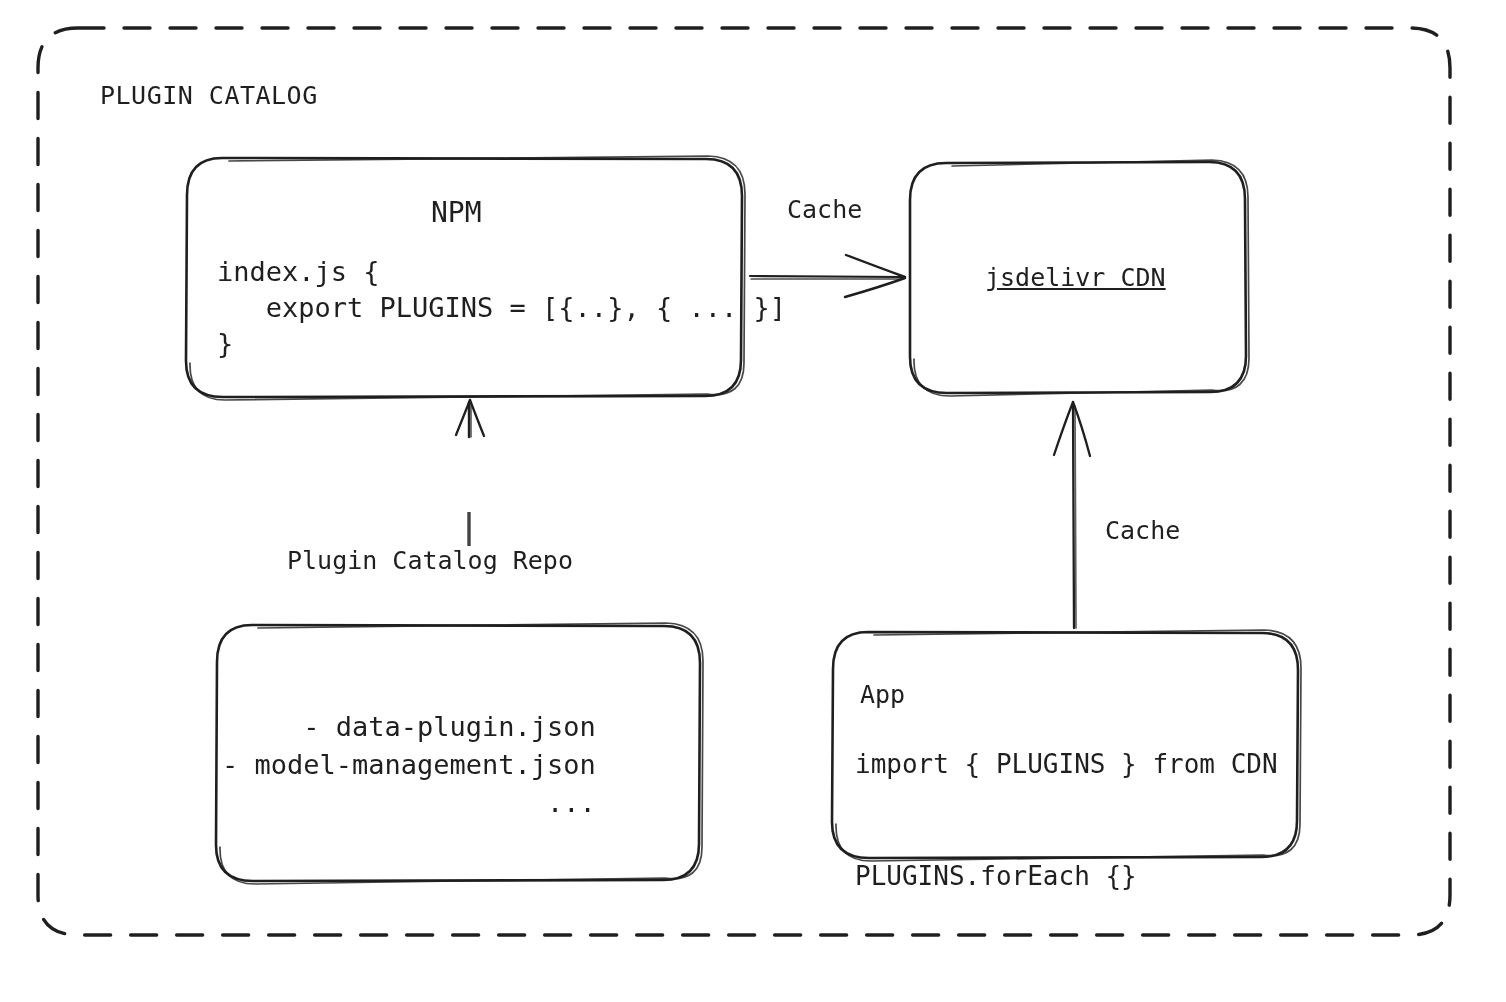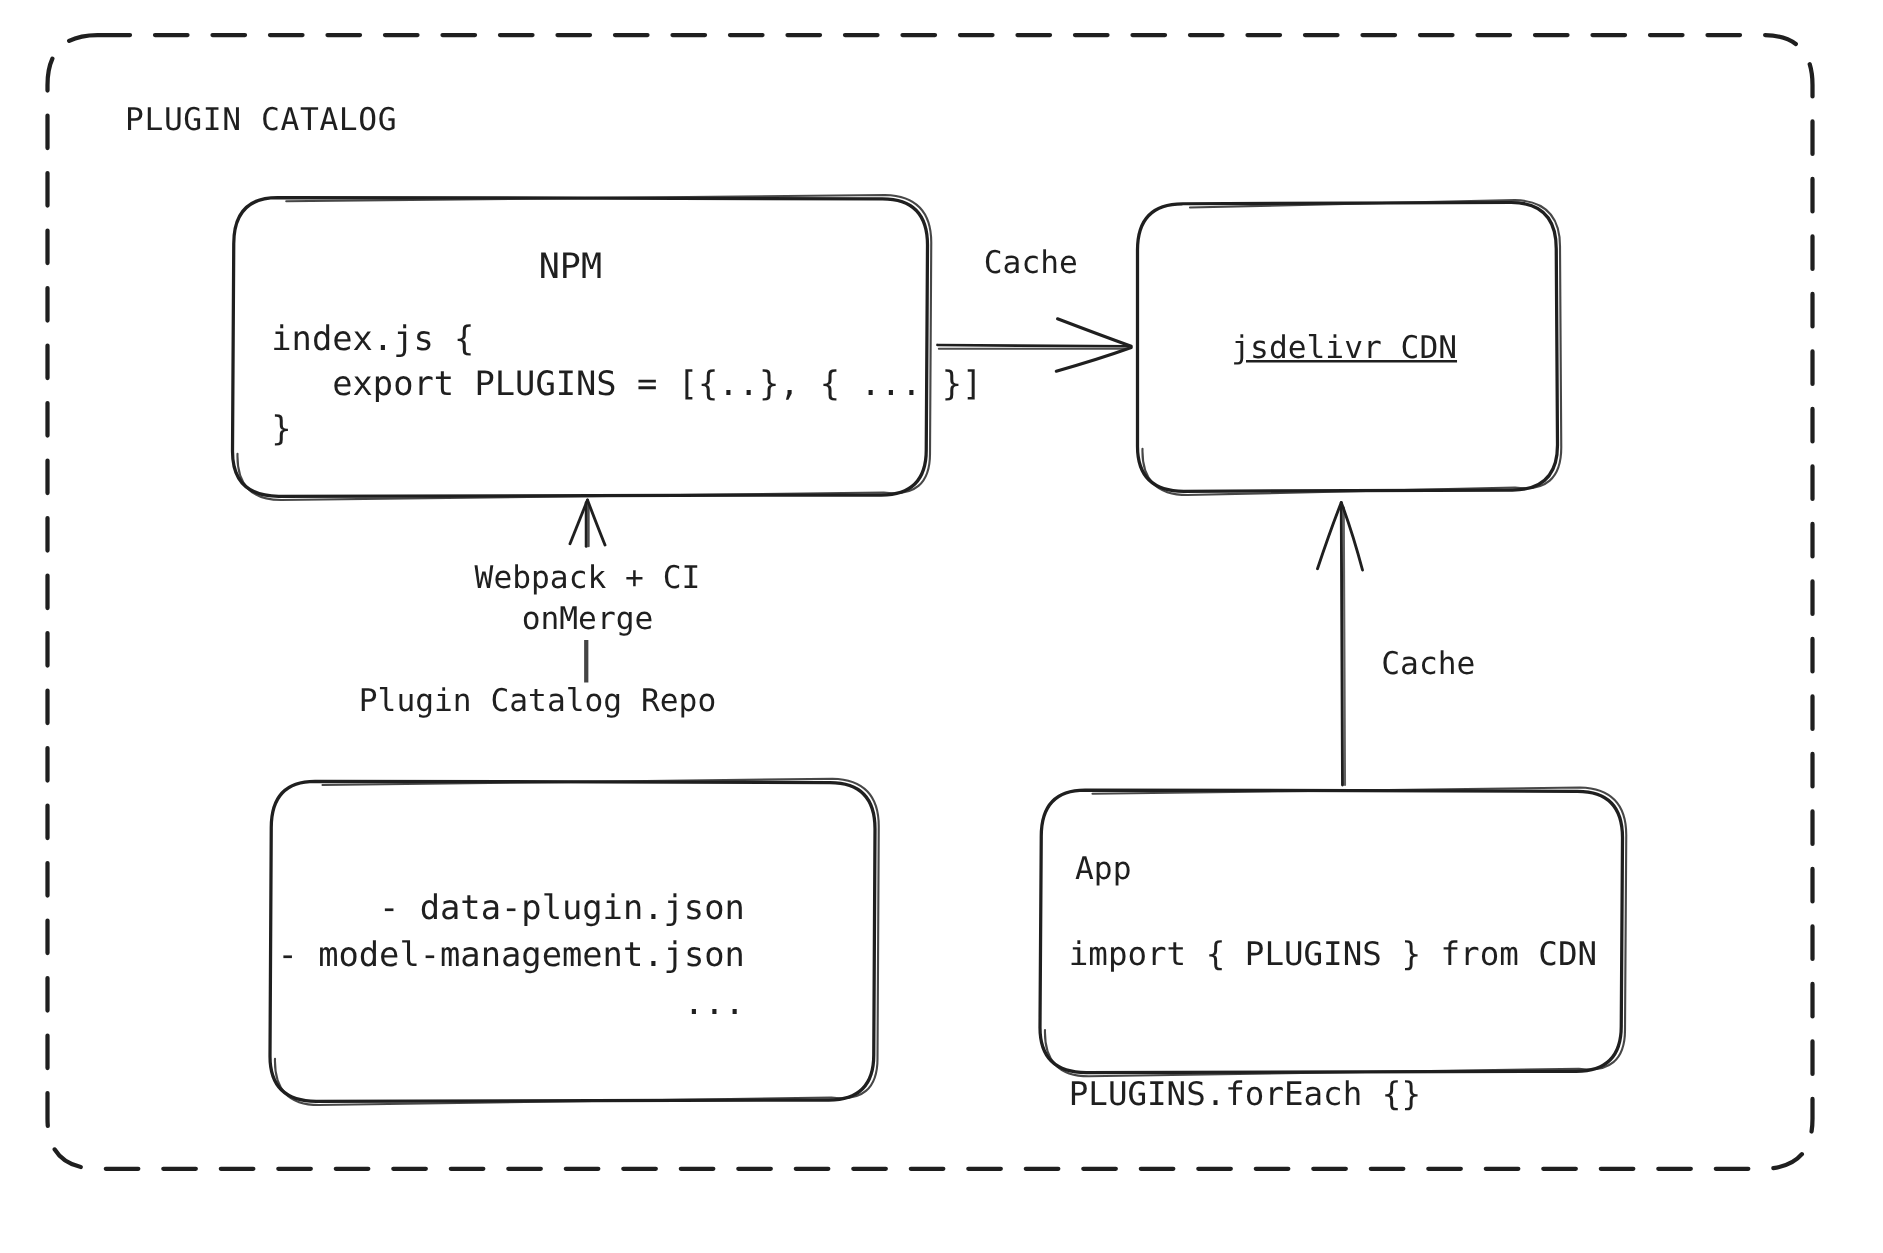--- a/index.html
+++ b/index.html
@@ -171,22 +171,20 @@
   <div class="txt npm-title">NPM</div>
 
   <div class="txt npm-code">index.js {
    export PLUGINS = [{..}, { ... }]
 }</div>
 
   <div class="txt cdn-title">jsdelivr CDN</div>
 
   <div class="txt cache-label">Cache</div>
 
-  <div class="txt webpack-label">Webpack + CI
-onMerge</div>
 
   <div class="txt repo-label">Plugin Catalog Repo</div>
 
   <div class="txt repo-code">- data-plugin.json
 - model-management.json
 ...</div>
 
   <div class="txt app-title">App</div>
 
   <div class="txt app-code">import { PLUGINS } from CDN

